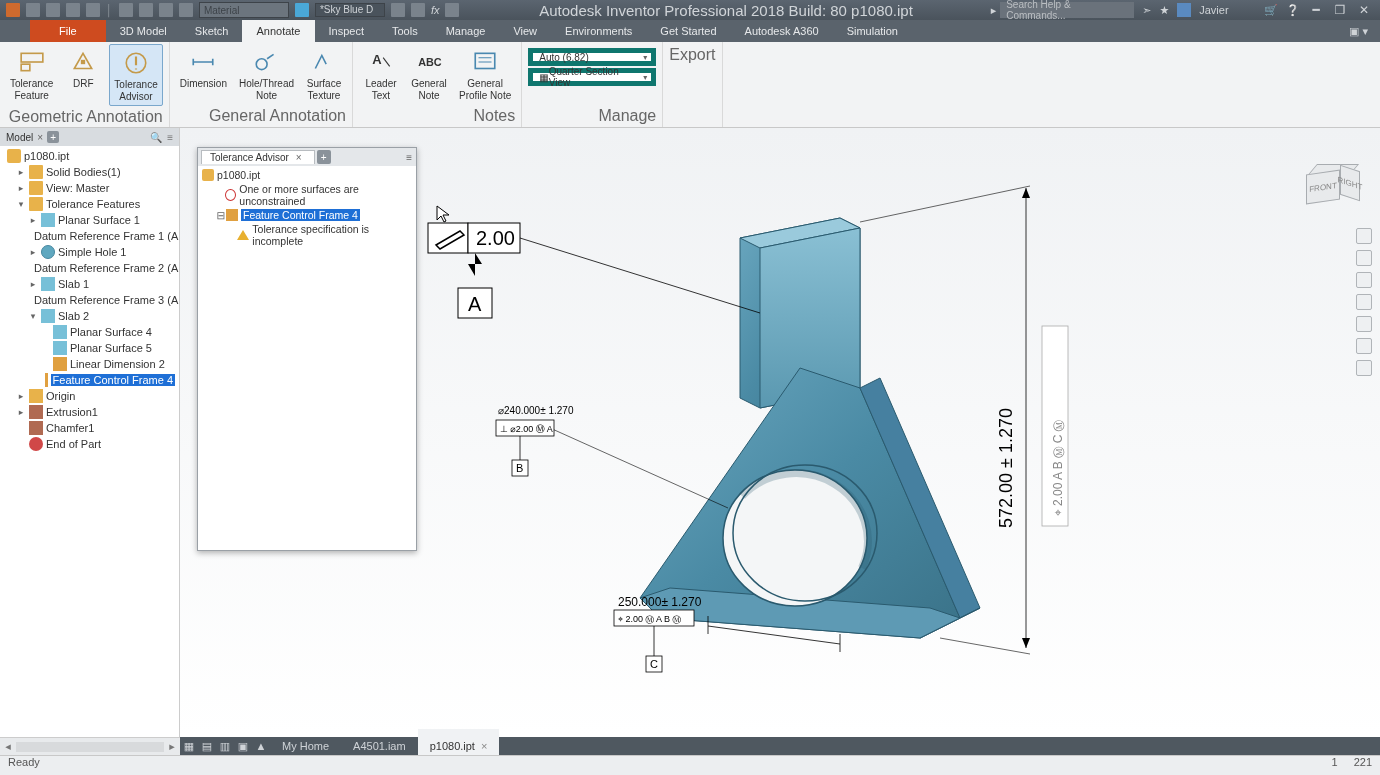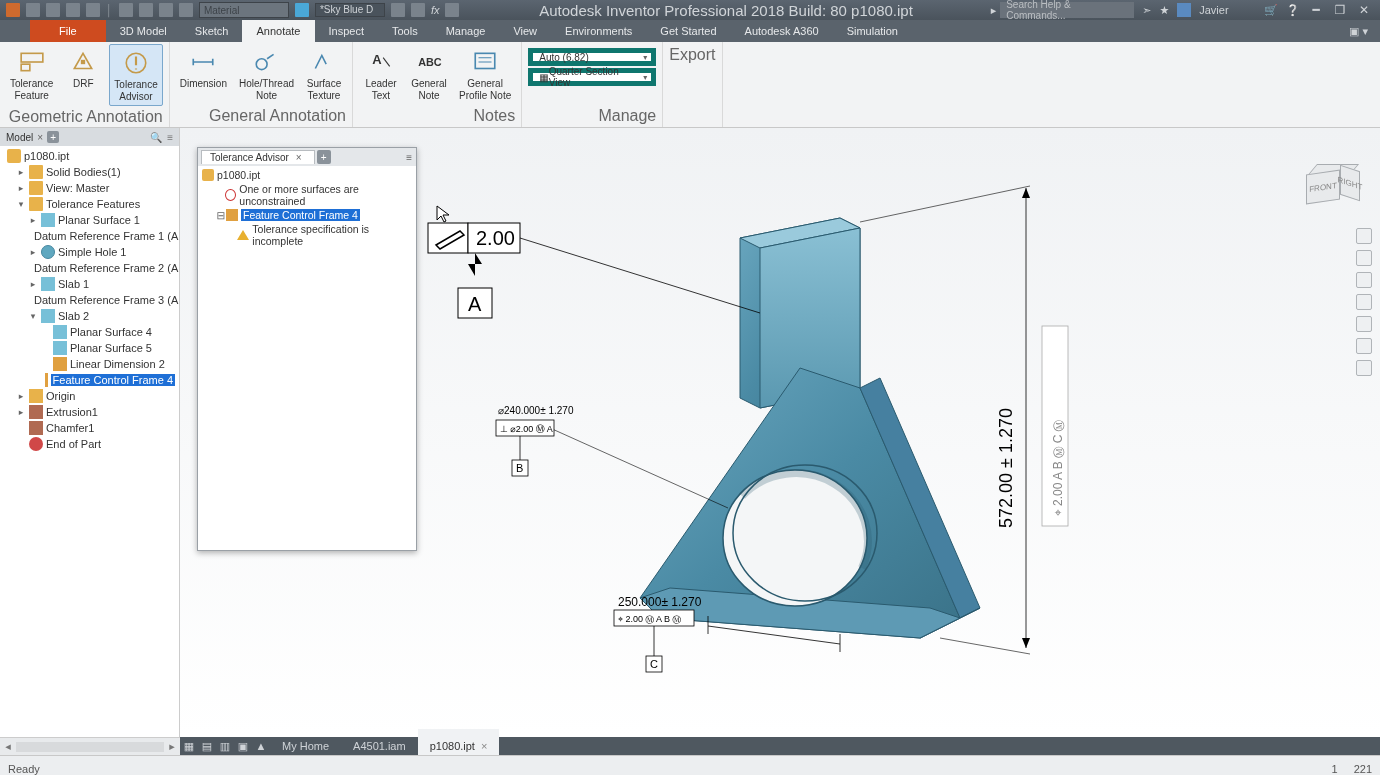--- a/index.html
+++ b/index.html
@@ -89,21 +89,21 @@
 .navtools { position: absolute; right: 6px; top: 100px; width: 18px; display: flex; flex-direction: column; gap: 6px;}
 .navtools .nt { width: 16px; height: 16px; border: 1px solid #b0b4b8; background: #eef0f2; border-radius: 2px;}
 
 
 .doctabs { position: absolute; left: 180px; right: 0; bottom: 20px; height: 18px; background: #4f5860; display: flex; align-items: center; color: #cfd3d7; font-size: 11px;}
 .doctabs .vbtn { width: 18px; height: 16px; display: flex; align-items:center; justify-content:center; color:#cfd3d7;}
 .doctabs .dtab { padding: 0 12px; height: 35px; display: flex; align-items:center; cursor: pointer;}
 .doctabs .dtab.active { background: #f0f2f4; color: #333; }
 
 
-.statusbar { position: absolute; left: 0; right: 0; bottom: 0; height: 20px; background: #eceef0; border-top: 1px solid #c8c8c8; display: flex; align-items: flex-end; font-size: 11px; color: #555; padding: 0 8px;}
+.statusbar { position: absolute; left: 0; right: 0; bottom: 0; height: 20px; background: #eceef0; border-top: 1px solid #c8c8c8; display: flex; align-items: flex-start; font-size: 11px; color: #555; padding: 0 8px;}
 .statusbar .r { margin-left: auto; display:flex; gap: 16px;}
 
 
 .hsb { position: absolute; left: 0; bottom: 20px; width: 180px; height: 18px; background: #e8eaec; border-top: 1px solid #ccc; display:flex; align-items:center;}
 .hsb .arrow { width: 16px; text-align: center; color: #777;}
 .hsb .track { flex:1; height: 10px; background:#d8dadc;}
 
 </style>
 </head>
 <body>

